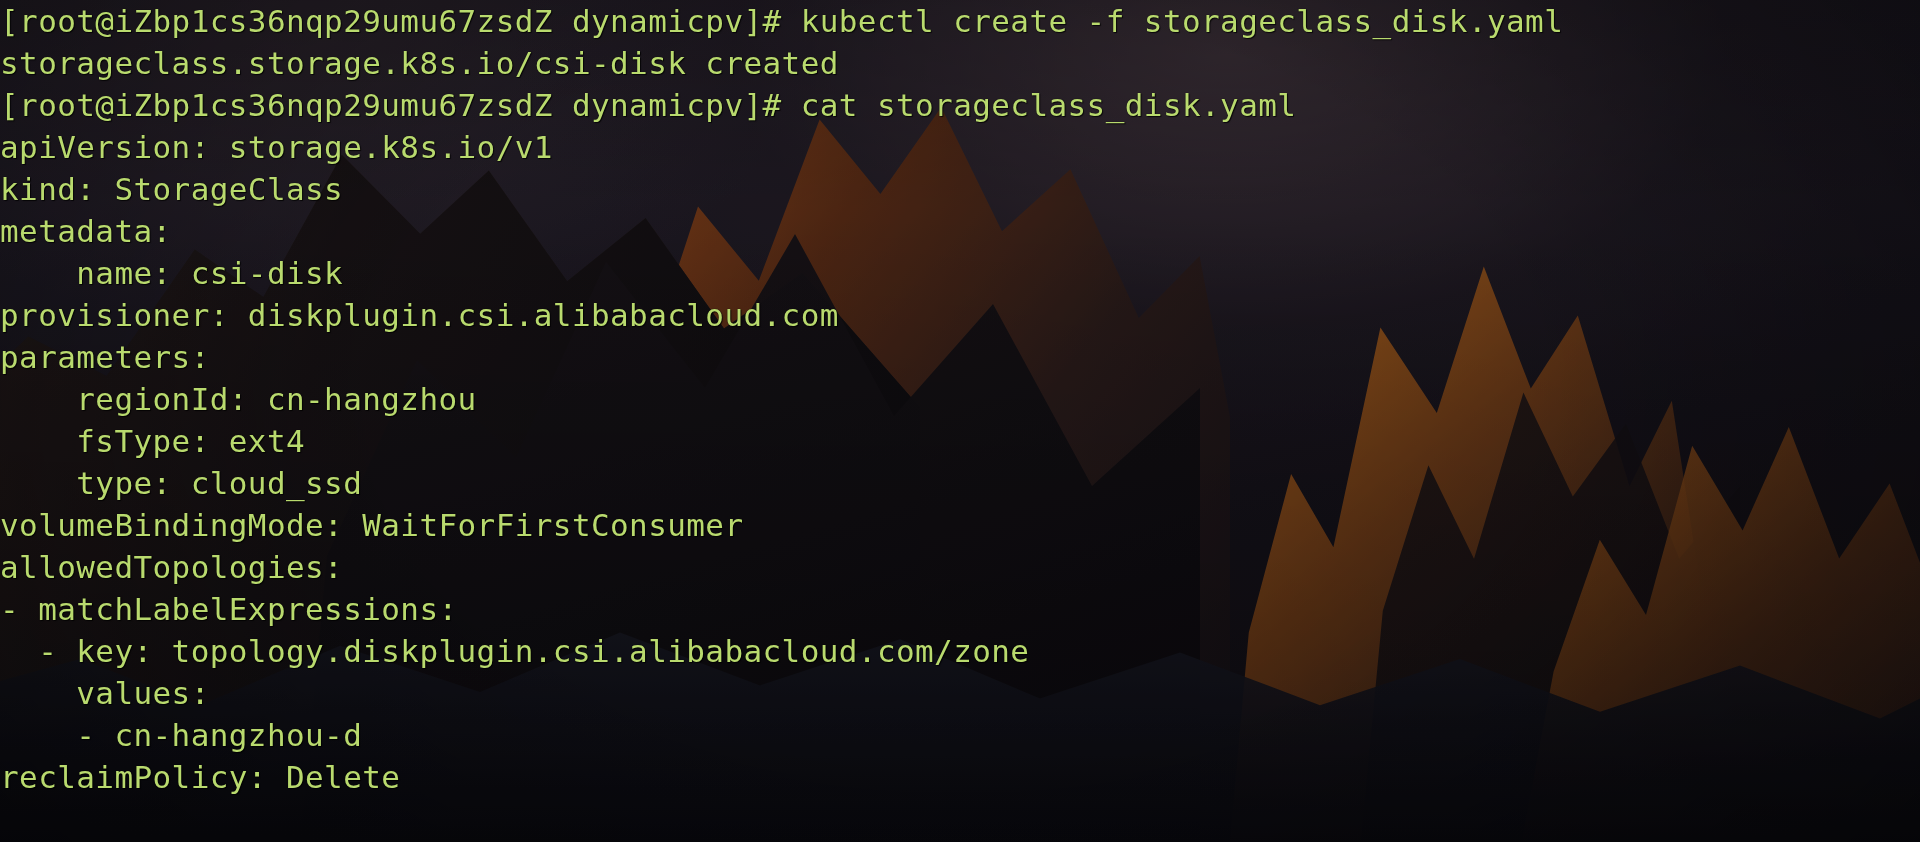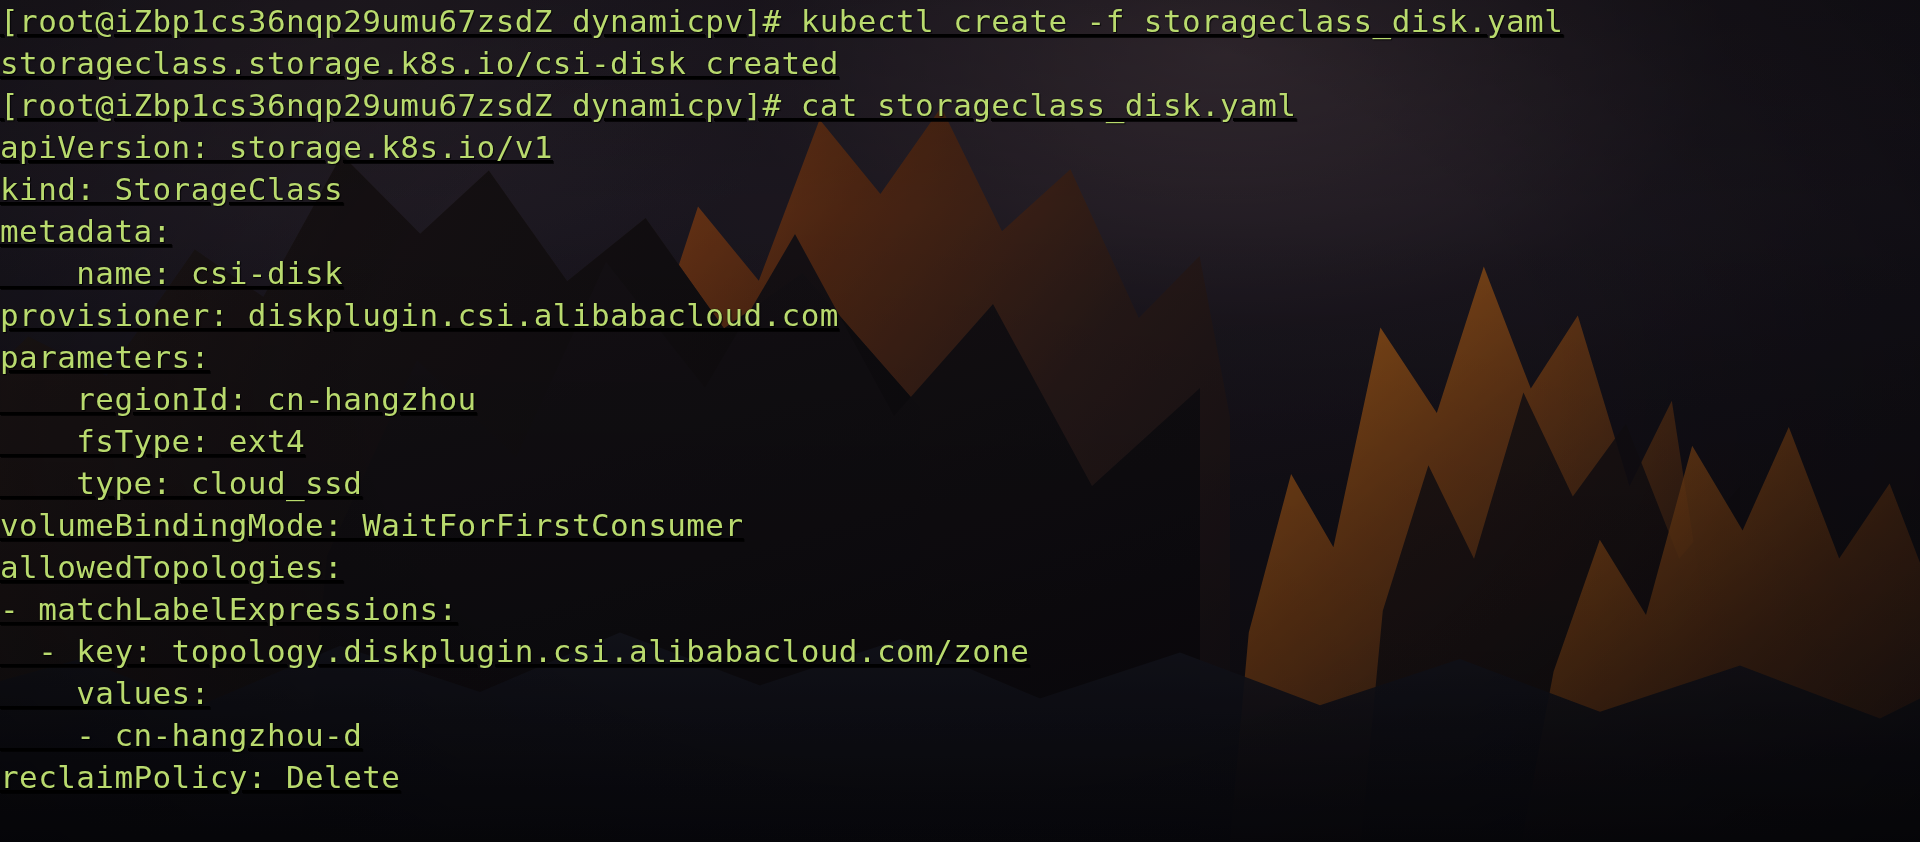--- a/index.html
+++ b/index.html
@@ -9,21 +9,20 @@
     background: #0a0808;
   }
 
   #terminal-window {
     position: relative;
     width: 1920px;
     height: 842px;
     overflow: hidden;
     background: #100c10;
     font-family: "DejaVu Sans Mono", "Liberation Mono", monospace;
-    text-decoration: underline;
   }
 
   
   #wallpaper {
     position: absolute;
     inset: 0;
     overflow: hidden;
     z-index: 0;
   }
   #wallpaper .sky {

